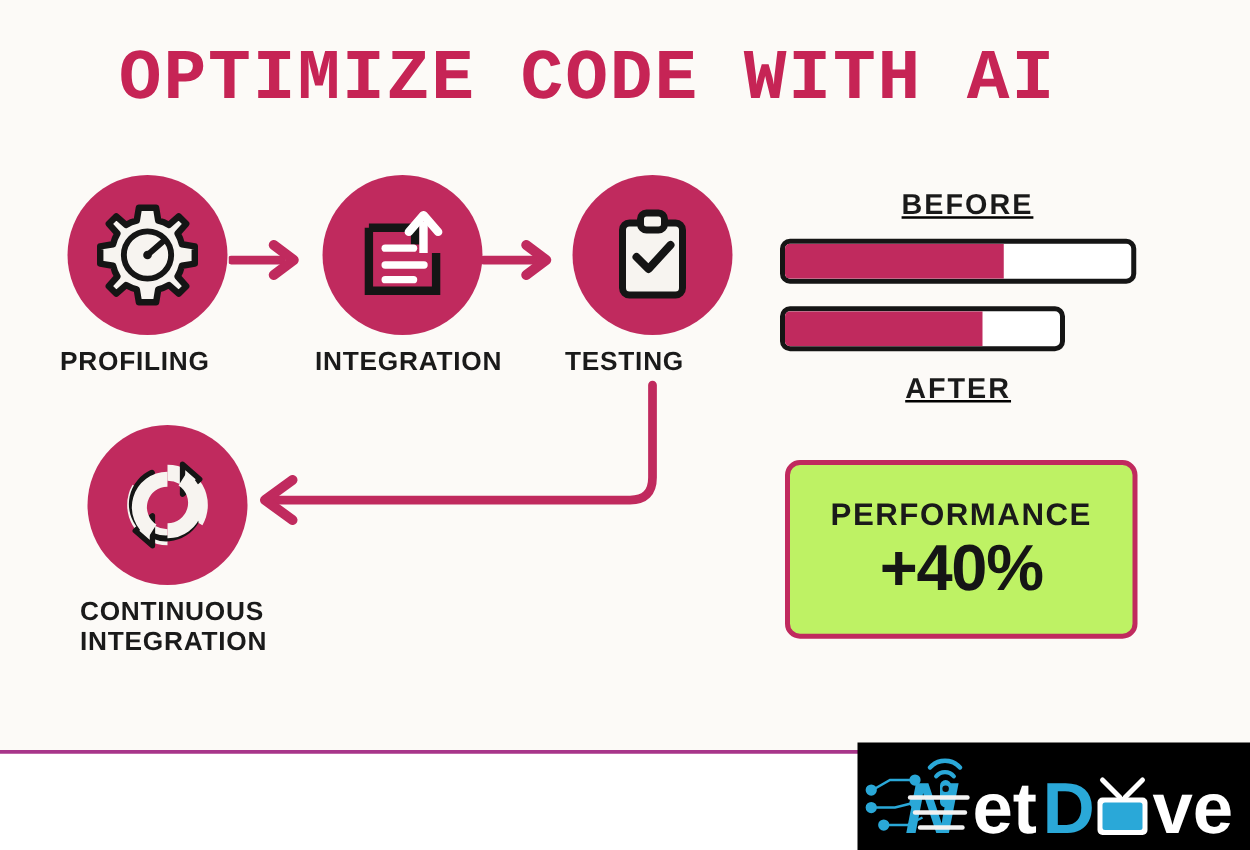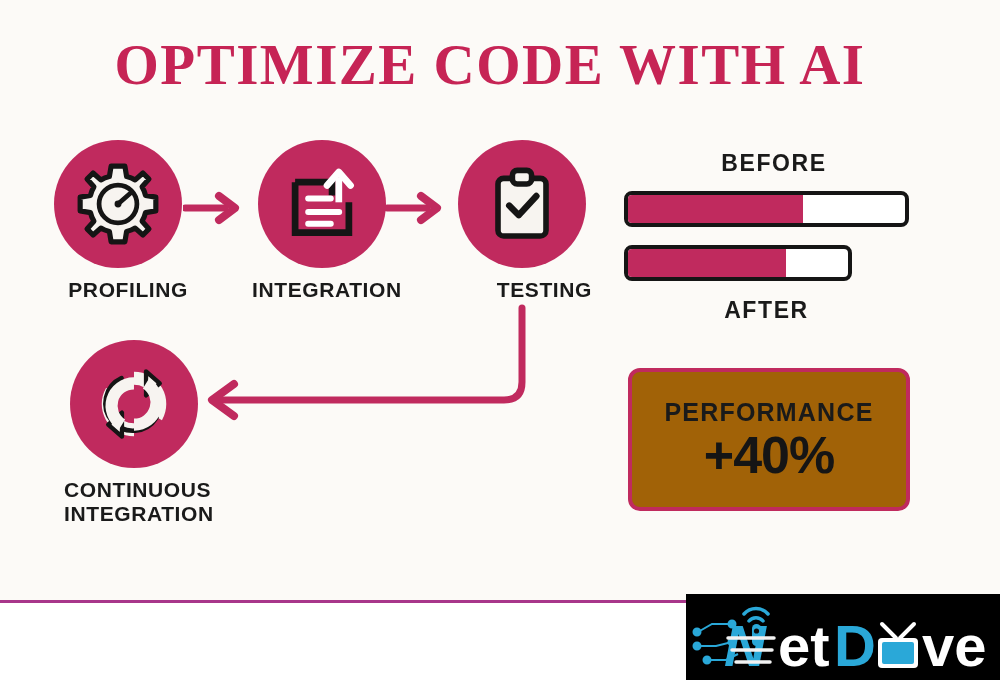--- a/index.html
+++ b/index.html
@@ -39,30 +39,29 @@
   
   .title {
     position: absolute;
     left: 0; top: 32px;
     width: 940px;
     text-align: center;
     font-size: 57px;
     font-weight: bold;
     letter-spacing: 1.5px;
     color: #c62455;
-    font-family: Liberation Serif, serif;
+    font-family: Liberation Mono, monospace;
     white-space: nowrap;
-    margin-left: 20px;
   }
 
   
   .step {
     position: absolute;
     width: 140px;
-    text-align: right;
+    text-align: left;
   }
   .circle {
     position: relative;
     width: 128px;
     height: 128px;
     margin: 0 auto;
     border-radius: 50%;
     background: #c02a5e;
     display: flex;
     align-items: center;
@@ -84,21 +83,21 @@
   #step-testing     { left: 452px; top: 140px; }
   #step-ci          { left: 64px;  top: 340px; }
 
   
   .connector { position: absolute; }
   #arrow-1 { left: 183px; top: 190px; }
   #arrow-2 { left: 385px; top: 190px; }
   #elbow   { left: 180px; top: 300px; }
 
   
-  .bars-panel { position: absolute; left: 624px; top: 150px; width: 300px; }
+  .bars-panel { position: absolute; left: 624px; top: 150px; width: 300px; text-decoration: underline; }
   .bar-caption {
     text-align: center;
     font-size: 23px;
     font-weight: bold;
     letter-spacing: 1.6px;
     color: #1a1a1a;
   }
   .bar-track {
     position: relative;
     height: 36px;
@@ -118,21 +117,21 @@
   #caption-after   { margin-top: 16px; width: 285px; }
 
   
   #perf-box {
     position: absolute;
     left: 628px; top: 368px;
     width: 282px;
     height: 143px;
     border: 4px solid #c02a5e;
     border-radius: 12px;
-    background: #a16207;
+    background: #bef264;
     box-sizing: border-box;
     display: flex;
     flex-direction: column;
     align-items: center;
     justify-content: center;
   }
   #perf-label {
     font-size: 25px;
     font-weight: bold;
     letter-spacing: 1.2px;

